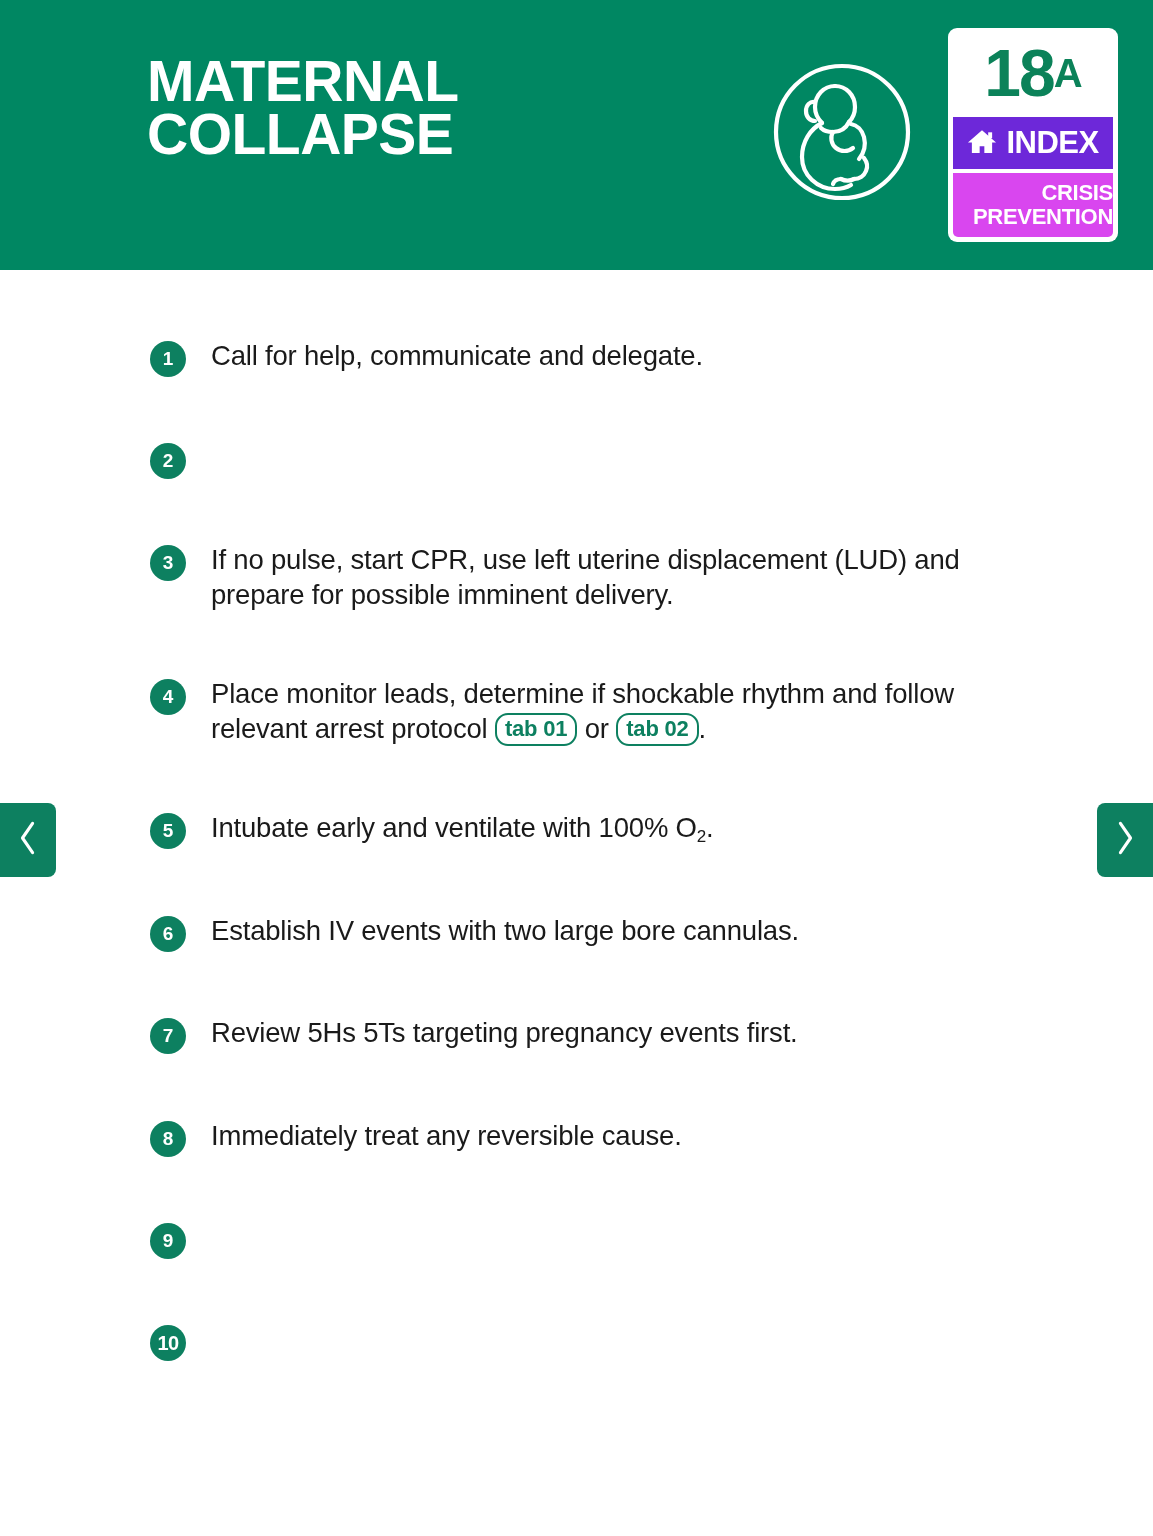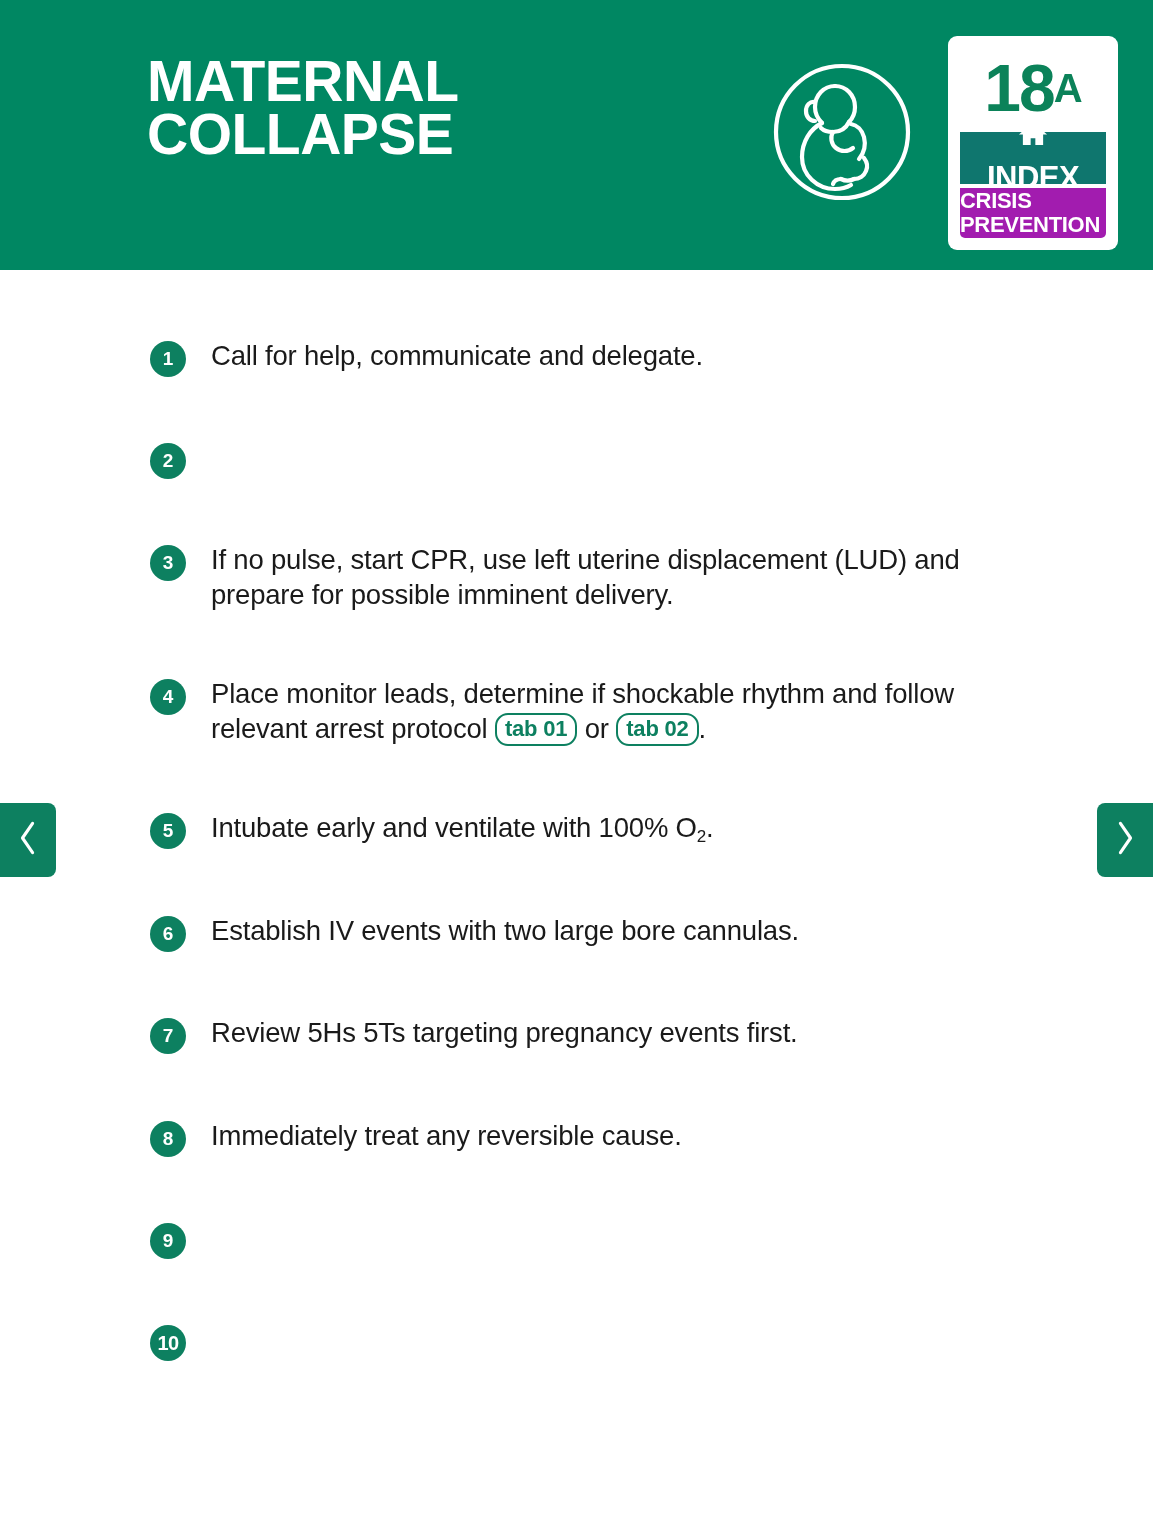--- a/index.html
+++ b/index.html
@@ -54,24 +54,23 @@
 
   
   .index-box {
     position: absolute;
     left: 948px;
     top: 28px;
     width: 170px;
     height: 214px;
     background: #ffffff;
     border-radius: 9px;
-    padding: 12px;
+    padding: 5px;
     display: flex;
     flex-direction: column;
-    margin-top: 8px;
   }
   .chapter-number {
     height: 84px;
     display: flex;
     align-items: center;
     justify-content: center;
     color: #0b8259;
     line-height: 1;
     padding-bottom: 4px;
   }
@@ -79,41 +78,40 @@
     font-size: 66px;
     font-weight: 800;
     letter-spacing: -2px;
   }
   .chapter-number .sfx {
     font-size: 40px;
     font-weight: 800;
     letter-spacing: -1px;
   }
   .index-row {
-    background: #0f766e;
+    background: #6d28d9;
     height: 52px;
     display: flex;
     align-items: center;
     justify-content: center;
     gap: 9px;
     color: #ffffff;
-    flex-direction: column;
   }
   .index-row .idx-label {
     font-size: 31px;
     font-weight: 800;
     letter-spacing: -0.5px;
   }
   .index-gap { height: 4px; background: #ffffff; }
   .crisis-row {
-    background: #a21caf;
+    background: #d946ef;
     flex: 1;
     display: flex;
     flex-direction: column;
-    align-items: flex-start;
+    align-items: flex-end;
     justify-content: center;
     color: #ffffff;
     text-align: center;
     line-height: 1.08;
     border-radius: 0 0 5px 5px;
   }
   .crisis-row span {
     font-size: 22px;
     font-weight: 800;
     letter-spacing: -0.3px;

